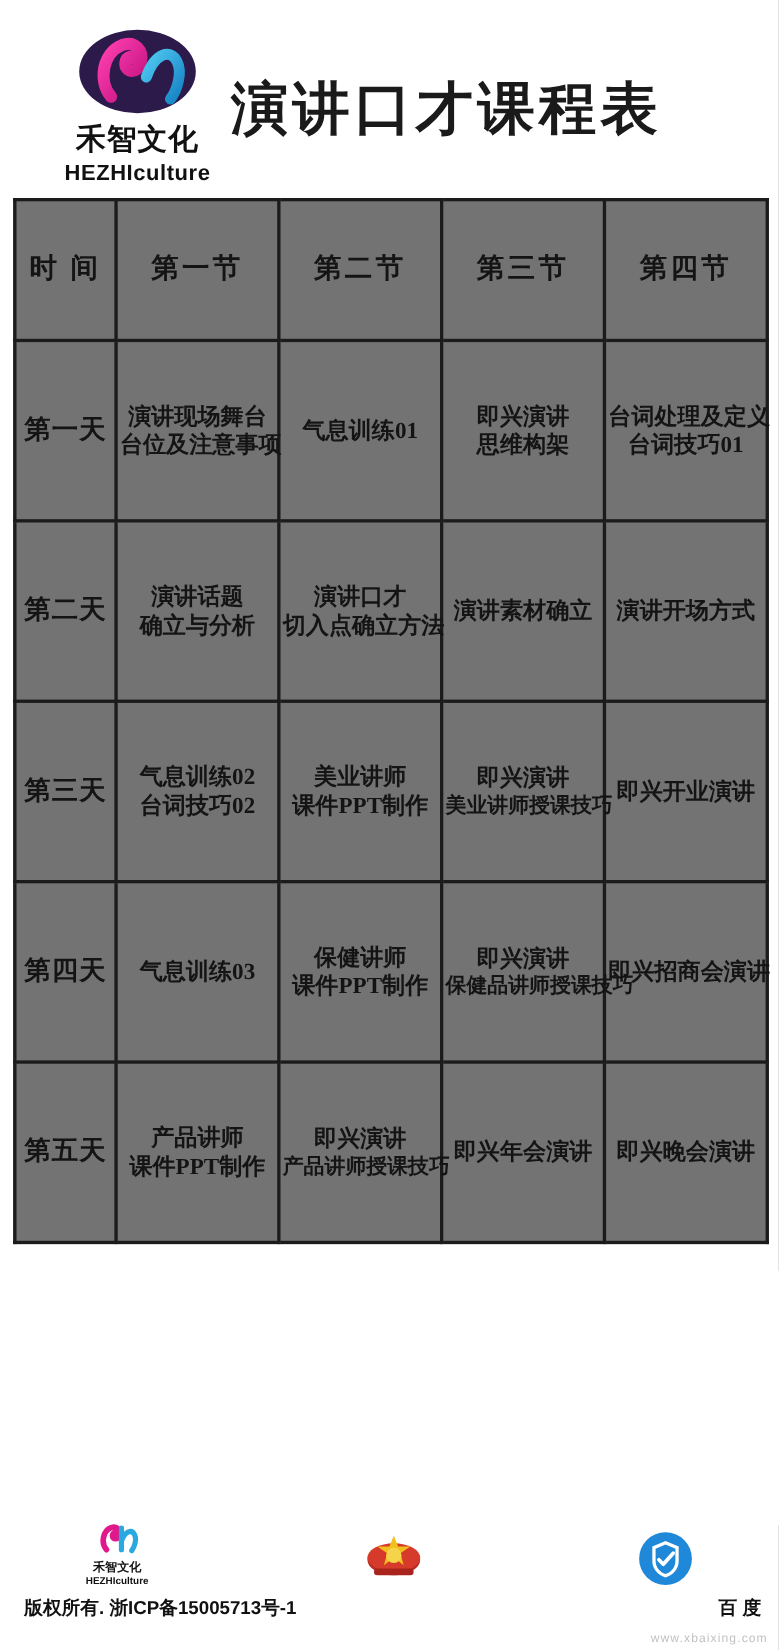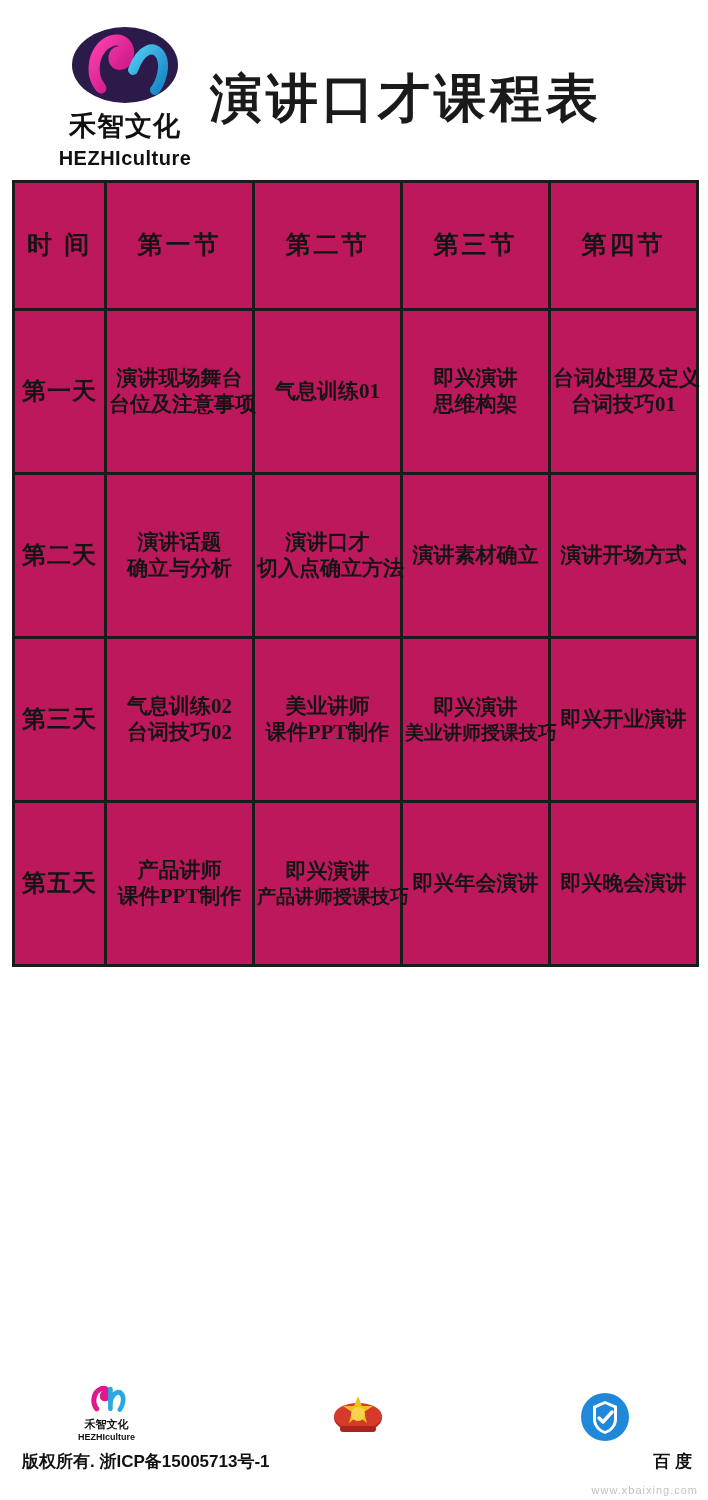--- a/index.html
+++ b/index.html
@@ -62,21 +62,21 @@
   }
 
   
   .table-wrap {
     padding: 0 12px;
   }
   table.schedule {
     width: 684px;
     border-collapse: collapse;
     table-layout: fixed;
-    background: #be185d;
+    background: #737373;
   }
   table.schedule td, table.schedule th {
     border: 3px solid #1b1b1b;
     text-align: center;
     vertical-align: middle;
     font-weight: bold;
     color: #141414;
     padding: 2px 2px;
     line-height: 1.22;
   }
@@ -257,20 +257,37 @@
           </td>
           <td>
             <span class="cell-line">即兴演讲</span>
             <span class="cell-line cell-sm">美业讲师授课技巧</span>
           </td>
           <td>
             <span class="cell-line">即兴开业演讲</span>
           </td>
         </tr>
         <tr>
+          <td class="daycol">第四天</td>
+          <td>
+            <span class="cell-line">气息训练03</span>
+          </td>
+          <td>
+            <span class="cell-line">保健讲师</span>
+            <span class="cell-line">课件PPT制作</span>
+          </td>
+          <td>
+            <span class="cell-line">即兴演讲</span>
+            <span class="cell-line cell-sm">保健品讲师授课技巧</span>
+          </td>
+          <td>
+            <span class="cell-line">即兴招商会演讲</span>
+          </td>
+        </tr>
+        <tr>
           <td class="daycol">第五天</td>
           <td>
             <span class="cell-line">产品讲师</span>
             <span class="cell-line">课件PPT制作</span>
           </td>
           <td>
             <span class="cell-line">即兴演讲</span>
             <span class="cell-line cell-sm">产品讲师授课技巧</span>
           </td>
           <td>

